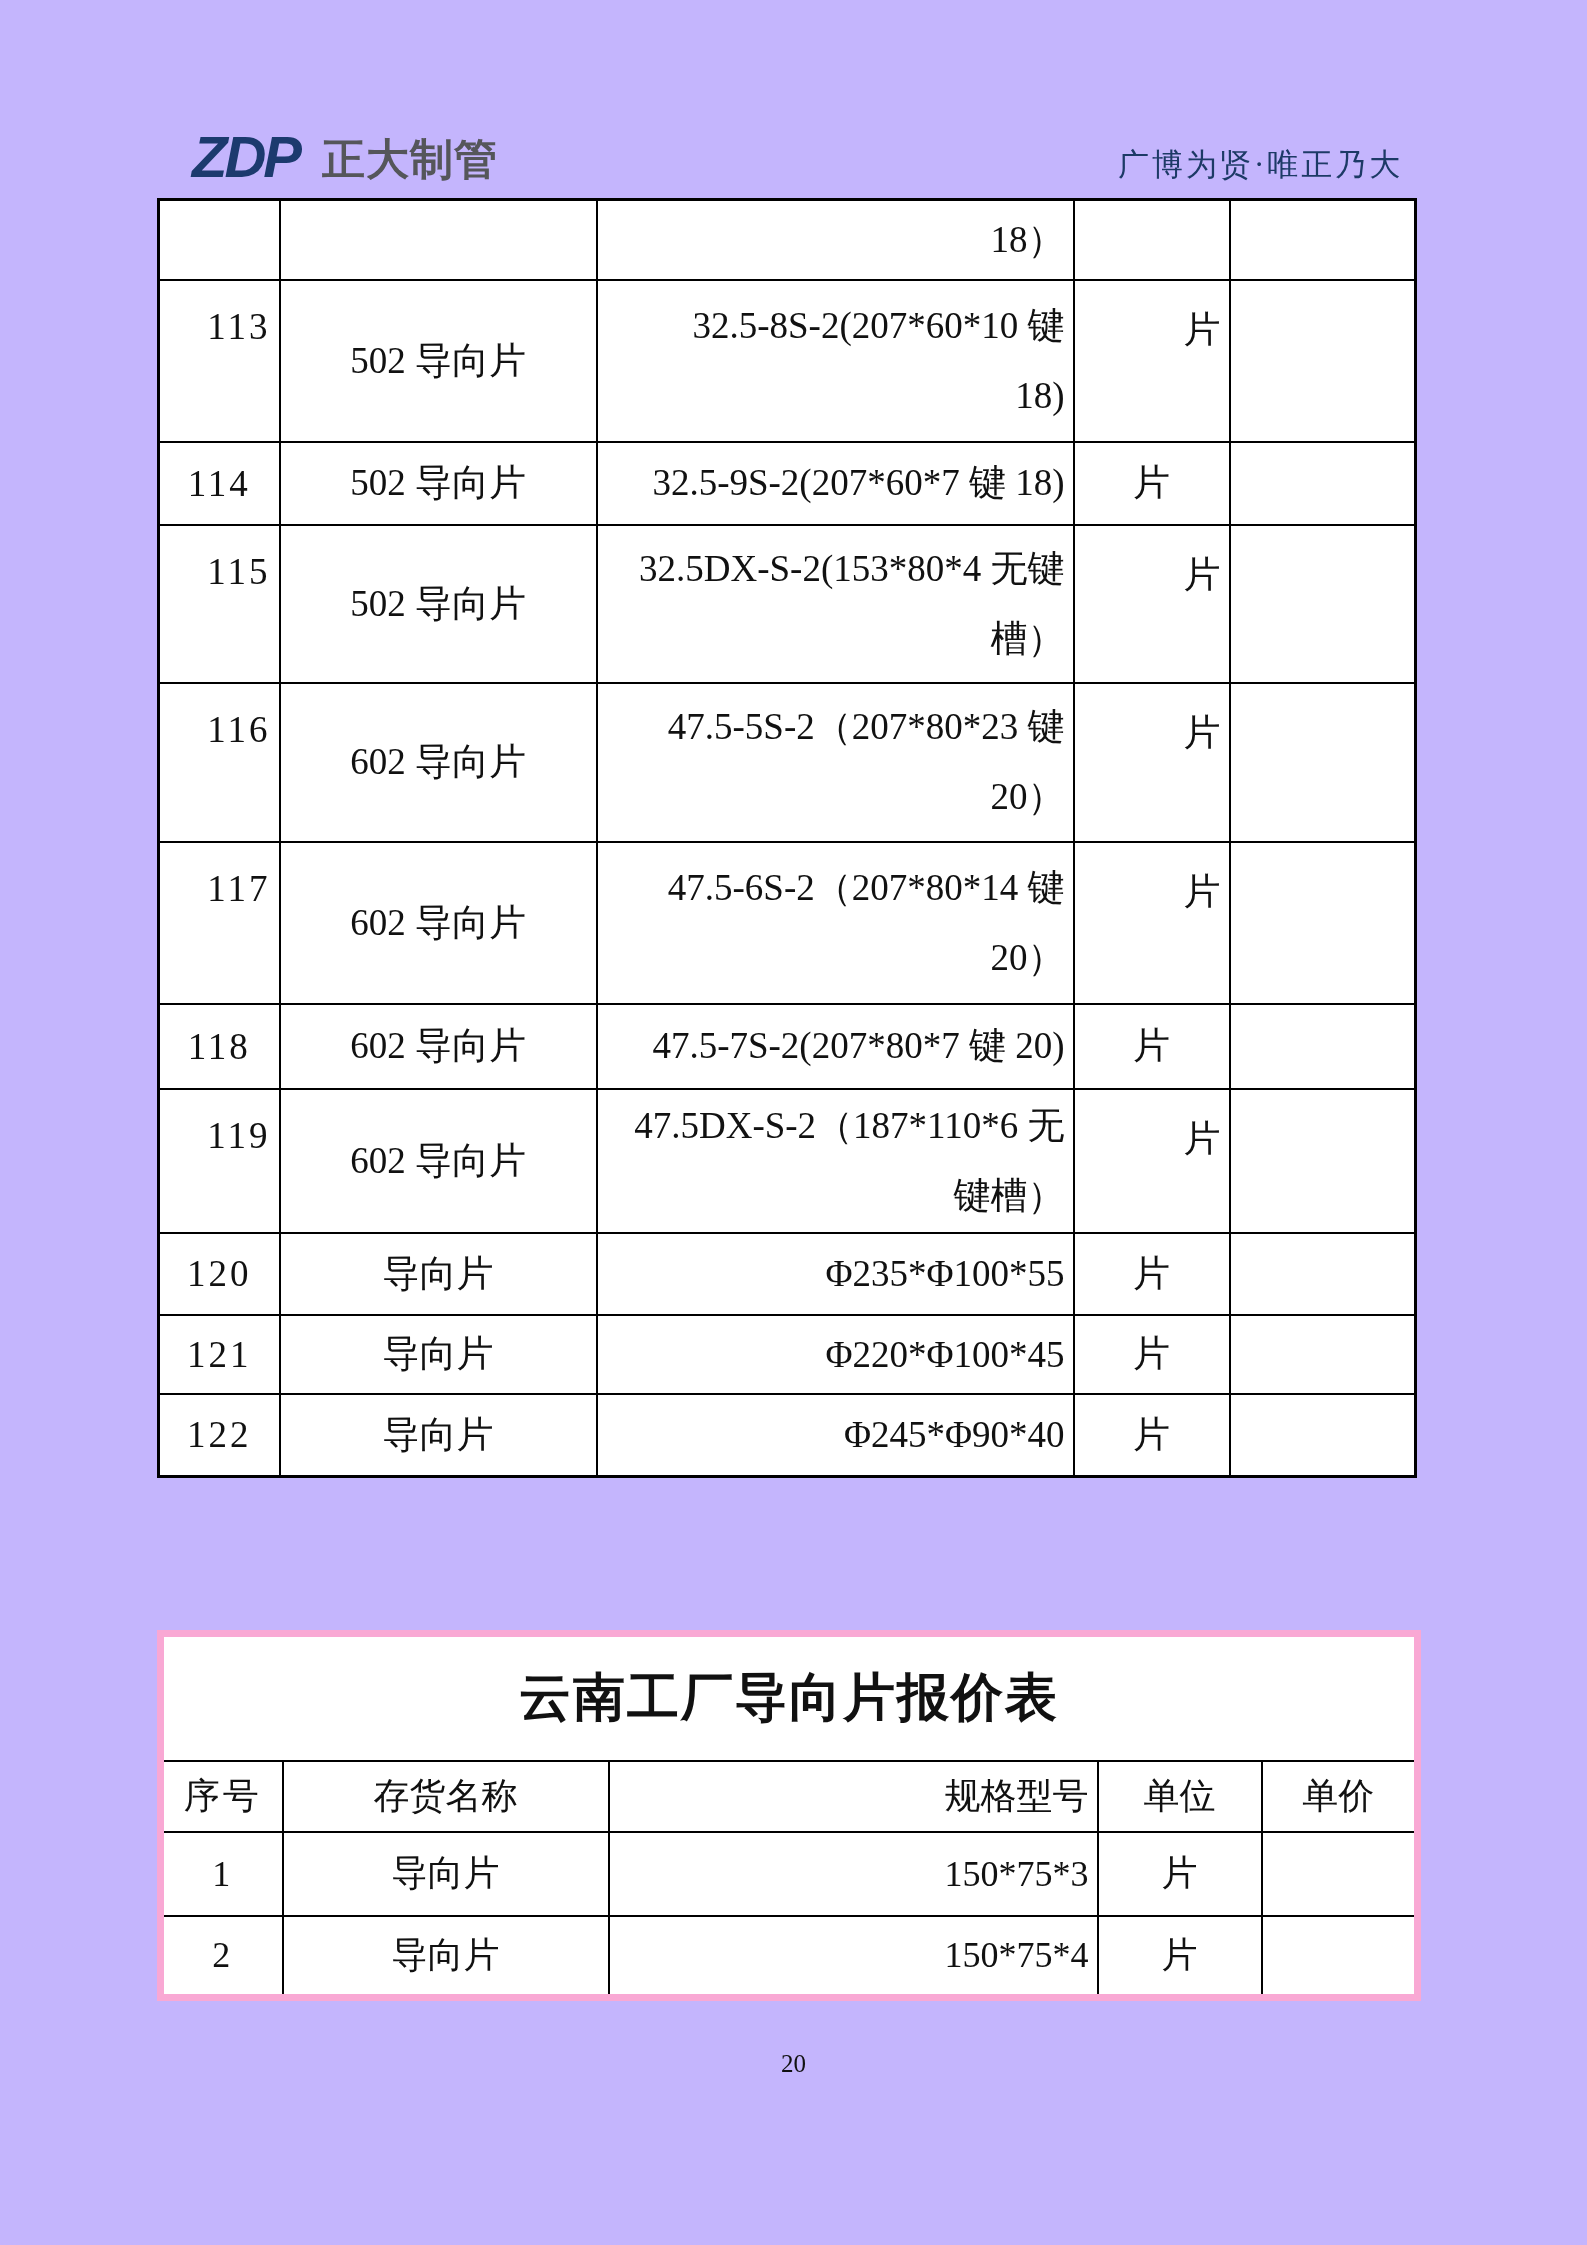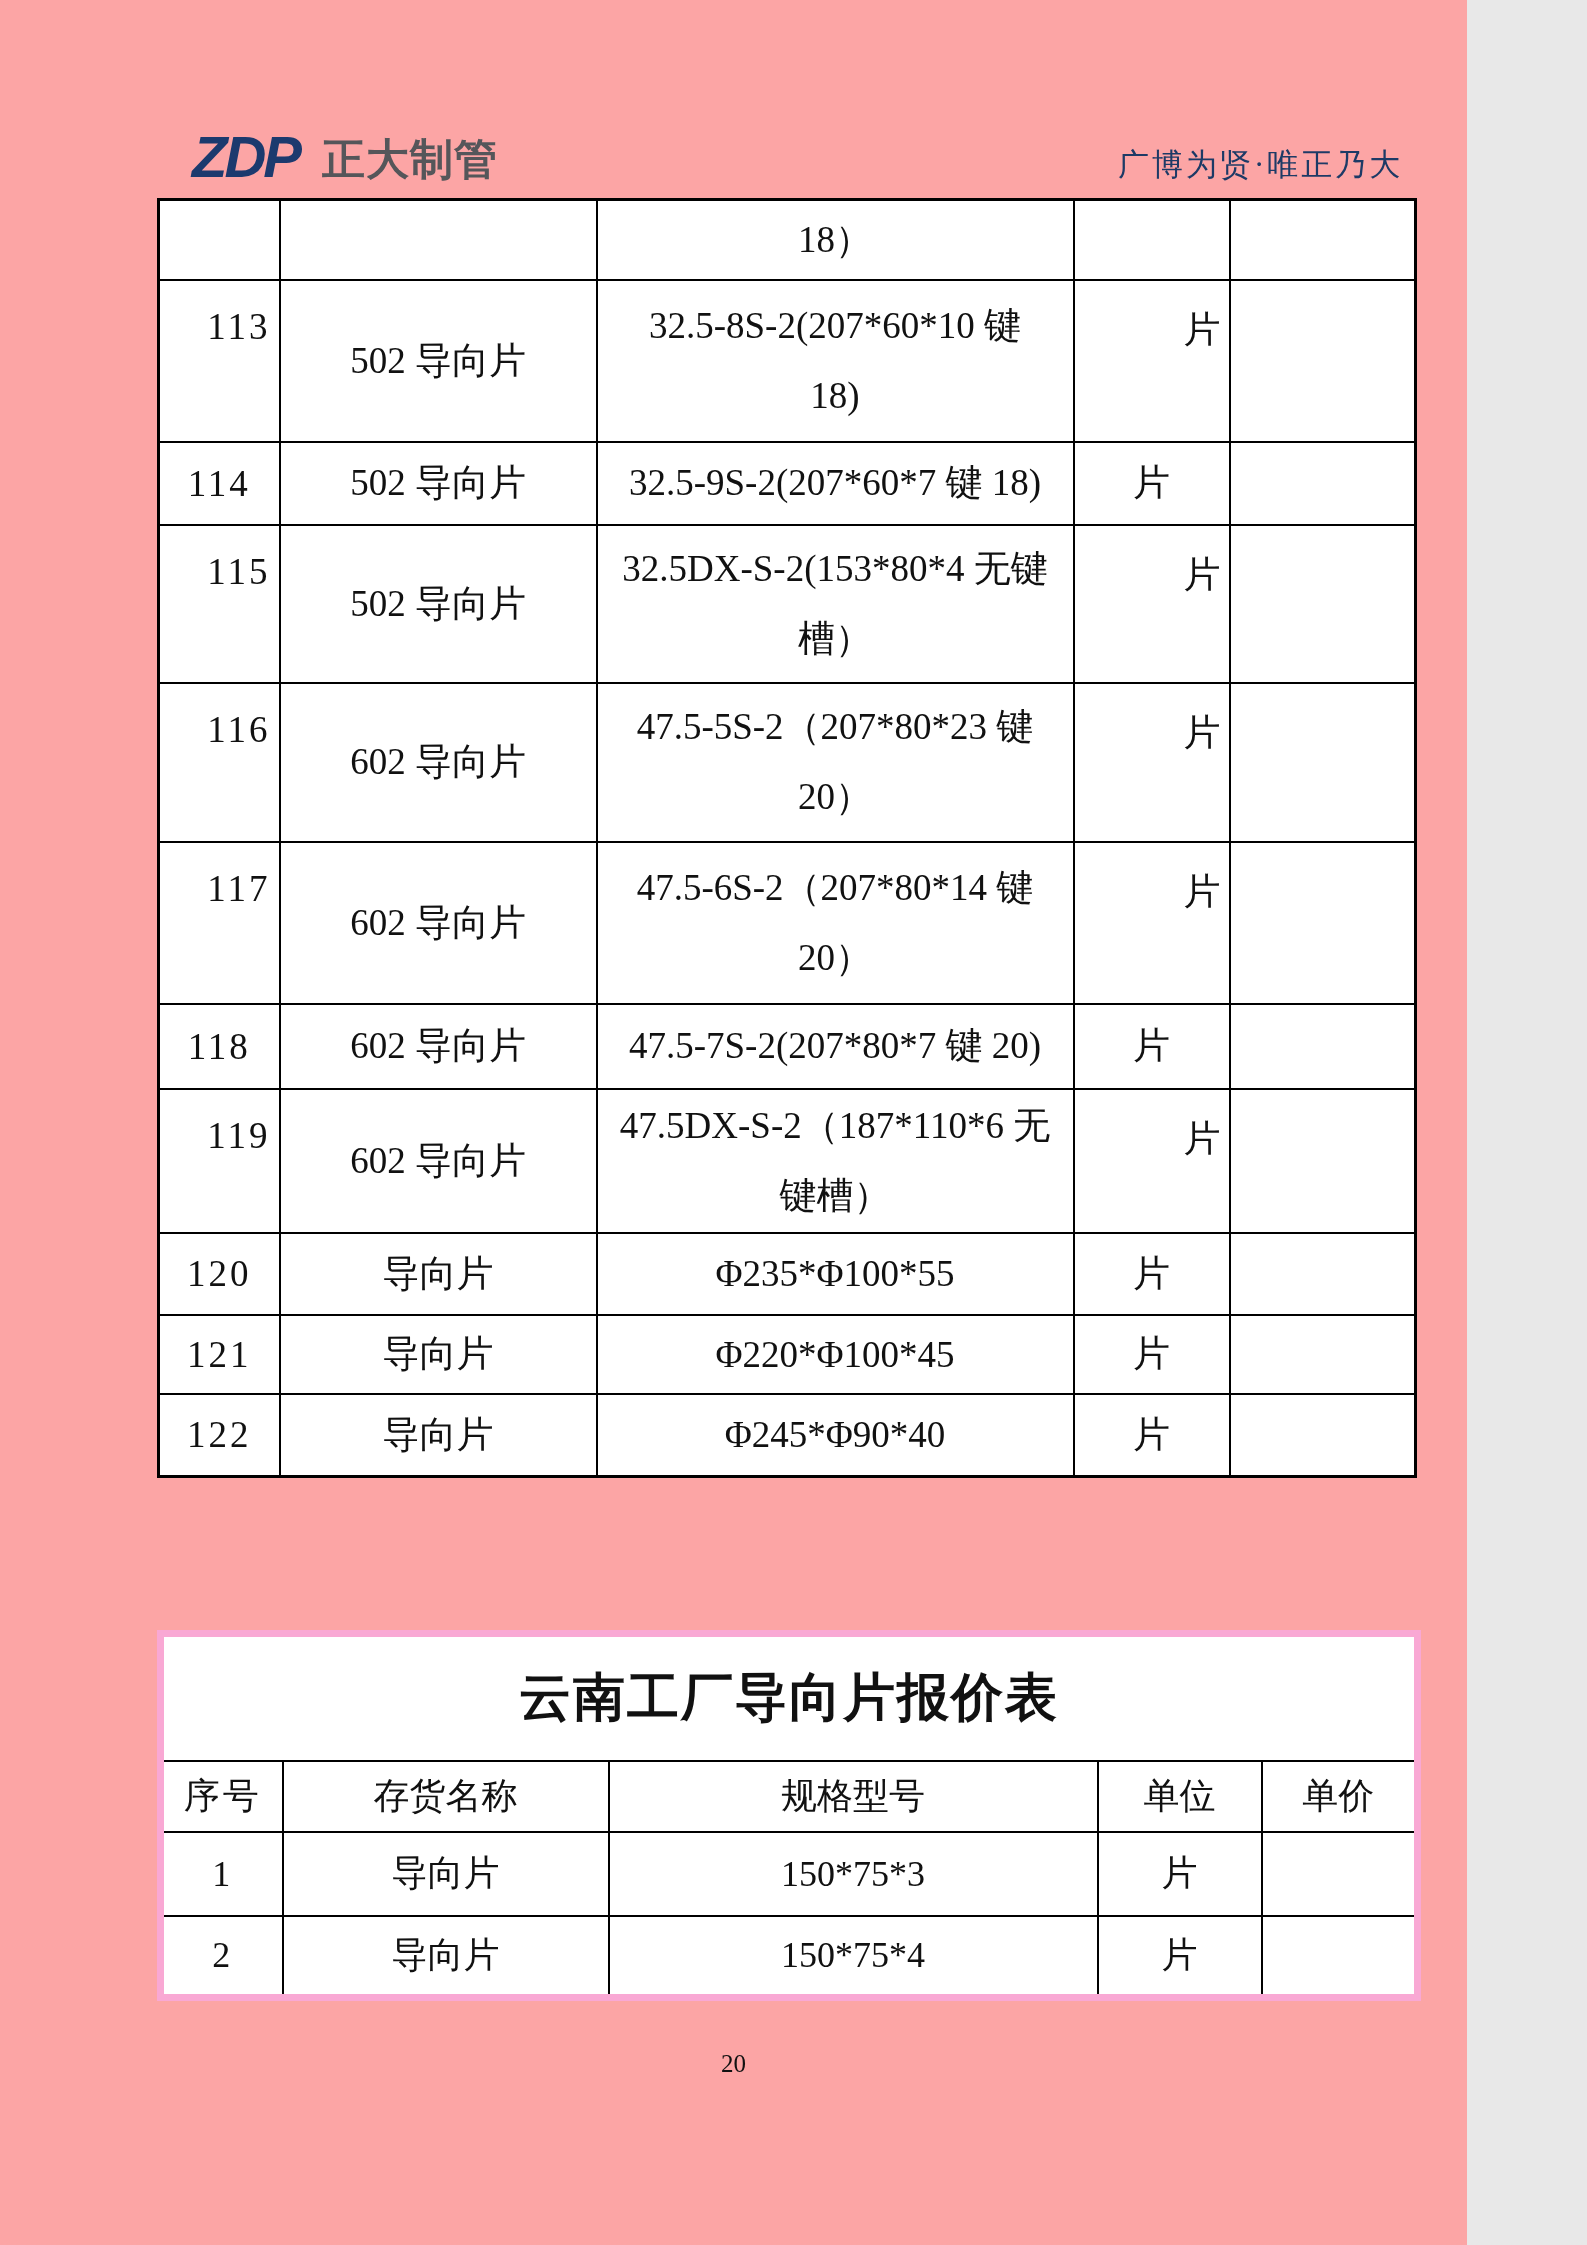--- a/index.html
+++ b/index.html
@@ -1,21 +1,21 @@
 <!DOCTYPE html>
 <html><head>
 <meta charset="utf-8">
 <style>
   * { margin: 0; padding: 0; box-sizing: border-box; }
   html, body { background: #e8e8e8; }
   .page {
     position: relative;
-    width: 1467px;
+    width: 1587px;
     height: 2245px;
-    background: #fca5a5;
+    background: #c4b5fd;
     font-family: "Liberation Serif", "DejaVu Serif", serif;
     color: #111111;
     overflow: hidden;
   }
 
   
   .hdr-logo {
     position: absolute;
     left: 192px;
     top: 128px;
@@ -59,21 +59,21 @@
     text-align: center;
     vertical-align: middle;
     font-size: 37px;
     padding: 0 8px;
     overflow: hidden;
   }
   #table1 { left: 157px; top: 198px; width: 1257px; border: 3px solid #000; }
   #table2 { left: 157px; top: 1630px; width: 1257px; border: 7px solid #f9a8d4; }
 
   td.c-no   { letter-spacing: 3px; }
-  td.c-spec { white-space: pre-line; }
+  td.c-spec { white-space: pre-line; text-align: right; }
 
   tr.tall td.c-no,
   tr.tall td.c-unit { vertical-align: top; padding-top: 24px; text-align: right; }
   tr.tall td.c-spec { line-height: 70px; }
 
   #table2 td.t2-title {
     font-size: 52px;
     font-weight: bold;
     letter-spacing: 2px;
   }

